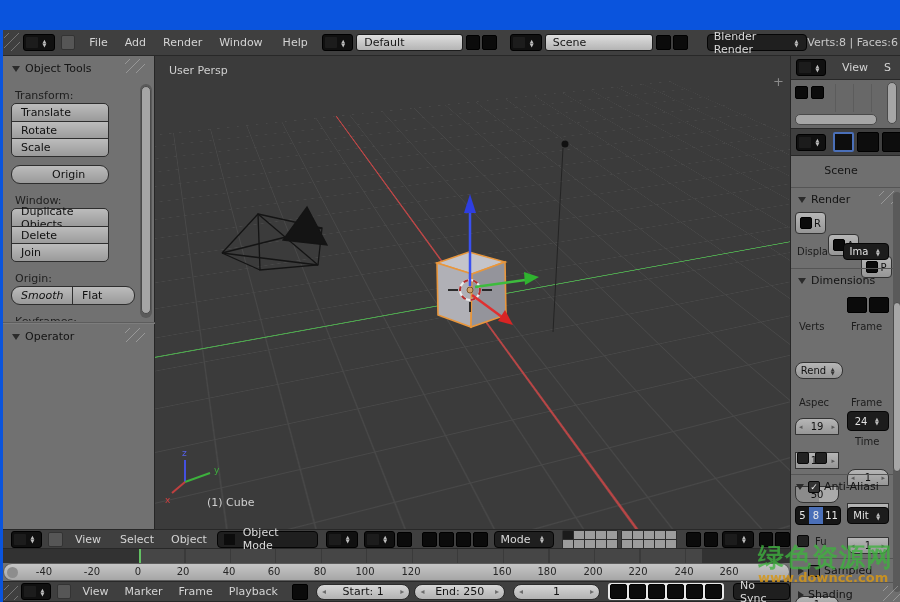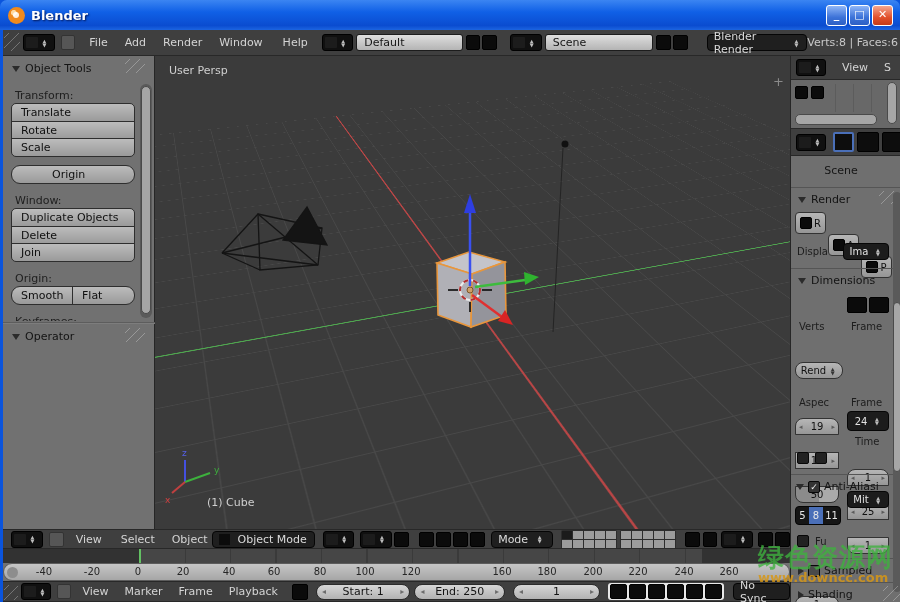--- a/index.html
+++ b/index.html
@@ -28,21 +28,21 @@
   .lfield{background:linear-gradient(#dedede,#b4b4b4);border:1px solid #1c1c1c;border-radius:3px;height:17px;color:#141414;font-size:11px;display:flex;align-items:center;padding:0 7px;}
   .blk{background:#0b0b0b;border:1px solid #000;border-radius:2px;width:15px;height:15px;}
   .dsel{background:#1f1f1f;border:1px solid #050505;border-radius:4px;height:17px;display:flex;align-items:center;color:#dadada;font-size:11px;padding:0 6px;gap:5px;}
   .grip{background:repeating-linear-gradient(135deg,transparent 0 3px,rgba(255,255,255,.28) 3px 4px,transparent 4px 7px);}
   
   .toolshelf{position:absolute;left:0;top:26px;width:152px;height:473px;background:#717171;border-right:1px solid #262626;}
   .ptitle{font-size:11px;color:#141414;display:flex;align-items:center;gap:5px;}
   .tri{width:0;height:0;border-left:4px solid transparent;border-right:4px solid transparent;border-top:6px solid #2b2b2b;}
   .trir{width:0;height:0;border-top:4px solid transparent;border-bottom:4px solid transparent;border-left:6px solid #2b2b2b;}
   .label{font-size:11px;color:#202020;}
-  .tbtn{background:linear-gradient(#bcbcbc,#9a9a9a);border:1px solid #2e2e2e;color:#101010;font-size:11px;height:19px;display:flex;align-items:center;padding:0 9px;width:124px;}
+  .tbtn{background:linear-gradient(#bcbcbc,#9a9a9a);border:1px solid #2e2e2e;color:#101010;font-size:11px;height:19px;display:flex;align-items:center;padding:0 9px;width:98px;}
   .rtop{border-radius:5px 5px 0 0;}.rbot{margin-top:-1px;border-radius:0 0 5px 5px;}.rall{border-radius:9px;padding-left:40px;}
   .vscroll{background:#5a5a5a;border-radius:6px;}
   .vknob{background:#a6a6a6;border-radius:5px;border:1px solid #4a4a4a;}
   .sep{height:2px;background:linear-gradient(#4d4d4d,#8d8d8d);}
   
   .viewport{position:absolute;left:152px;top:26px;width:635px;height:473px;background:#3b3b3b;overflow:hidden;}
   .floor{position:absolute;left:315px;top:244px;width:1300px;height:1300px;margin:-650px 0 0 -650px;
     transform:perspective(800px) rotateX(60deg) rotateZ(-20deg);
     background:
       linear-gradient(to right,transparent calc(50% - 1px),rgba(190,70,70,.95) calc(50% - 1px) calc(50% + 1px),transparent calc(50% + 1px)),
@@ -81,29 +81,20 @@
   
   .wm{position:absolute;left:758px;top:544px;width:145px;z-index:60;pointer-events:none;}
   .wm .l1{font-size:26px;font-weight:bold;color:rgba(62,178,62,.78);letter-spacing:1px;white-space:nowrap;line-height:26px;}
   .wm .l2{font-size:13px;font-weight:bold;color:rgba(214,150,22,.85);white-space:nowrap;line-height:15px;}
 </style>
 </head>
 <body>
 
 <div id="win">
 
-  <div class="titlebar">
-    <div class="blogo"></div>
-    <div class="title">Blender</div>
-    <div class="winbtns">
-      <div class="wbtn">_</div>
-      <div class="wbtn">□</div>
-      <div class="wbtn close">✕</div>
-    </div>
-  </div>
 
   <div class="app">
 
     <div class="hdr abs" style="left:0;top:0;width:897px;height:26px;">
       <div class="grip abs" style="left:1px;top:3px;width:16px;height:18px;"></div>
       <div class="dd" style="margin-left:20px;width:32px;">
           <span class="sq"></span>
           <span class="ud"></span>
         </div>
       <div class="icbtn" style="margin-left:6px;"></div>
@@ -142,21 +133,21 @@
       <span class="label abs" style="left:12px;top:33px;">Transform:</span>
       <div class="tbtn rtop abs" style="left:8px;top:47px;">Translate</div>
       <div class="tbtn abs" style="left:8px;top:65px;">Rotate</div>
       <div class="tbtn rbot abs" style="left:8px;top:83px;">Scale</div>
       <div class="tbtn rall abs" style="left:8px;top:109px;">Origin</div>
       <span class="label abs" style="left:12px;top:138px;">Window:</span>
       <div class="tbtn rtop abs" style="left:8px;top:152px;">Duplicate Objects</div>
       <div class="tbtn abs" style="left:8px;top:170px;">Delete</div>
       <div class="tbtn rbot abs" style="left:8px;top:188px;">Join</div>
       <span class="label abs" style="left:12px;top:216px;">Origin:</span>
-      <div class="tbtn abs" style="left:8px;top:230px;width:78px;border-radius:9px 0 0 9px;">Smooth</div>
+      <div class="tbtn abs" style="left:8px;top:230px;width:78px;border-radius:9px 0 0 9px;font-style:italic;">Smooth</div>
       <div class="tbtn abs" style="left:69px;top:230px;width:63px;border-radius:0 9px 9px 0;">Flat</div>
       <div class="abs" style="left:12px;top:254px;height:11px;overflow:hidden;"><span class="label">Keyframes:</span></div>
       <div class="vscroll abs" style="left:137px;top:28px;width:12px;height:234px;">
         <div class="vknob abs" style="left:1px;top:2px;width:10px;height:228px;"></div>
       </div>
       <div class="sep abs" style="left:0;top:266px;width:152px;"></div>
       <div class="ptitle abs" style="left:9px;top:274px;">
         <span class="tri"></span>
         <span>Operator</span>
       </div>
@@ -225,21 +216,21 @@
 
     <div class="hdr v3dhdr" style="border-top:1px solid #282828;">
       <div class="dd" style="margin-left:8px;width:32px;">
           <span class="sq"></span>
           <span class="ud"></span>
         </div>
       <div class="icbtn" style="margin-left:6px;"></div>
       <span class="menu" style="margin-left:12px;">View</span>
       <span class="menu" style="margin-left:19px;">Select</span>
       <span class="menu" style="margin-left:17px;">Object</span>
-      <div class="dsel" style="margin-left:4px;width:104px;gap:8px;">
+      <div class="dsel" style="margin-left:10px;width:104px;gap:8px;">
           <span class="sq" style="width:11px;height:11px;background:#0c0c0c;"></span>
           <span>Object Mode</span>
         </div>
       <div class="dd" style="margin-left:8px;width:32px;">
           <span class="sq"></span>
           <span class="ud"></span>
         </div>
       <div class="dd" style="margin-left:6px;width:32px;">
           <span class="sq"></span>
           <span class="ud"></span>
@@ -429,21 +420,21 @@
         <div class="ptitle abs" style="left:5px;top:324px;gap:4px;">
           <span class="tri"></span>
           <span class="chk" style="background:#333;">✓</span>
           <span>Anti-Aliasi</span>
         </div>
         <div class="seg abs" style="left:4px;top:350px;width:46px;">
           <div style="width:13px;">5</div>
           <div style="width:14px;background:#4a6fb8;">8</div>
           <div style="width:17px;">11</div>
         </div>
-        <div class="dpill abs" style="left:56px;top:335px;width:42px;">
+        <div class="dpill abs" style="left:56px;top:351px;width:42px;">
             <span>Mit</span>
             <span class="ud"></span>
           </div>
         <div class="chk abs" style="left:6px;top:379px;"></div>
         <span class="rlabel abs" style="left:24px;top:380px;">Fu</span>
 
         <div class="abs" style="left:0;top:402px;width:113px;height:1px;background:#555;"></div>
         <div class="ptitle abs" style="left:7px;top:408px;gap:4px;">
           <span class="trir"></span>
           <span class="chk" style="background:#4a4a4a;"></span>

